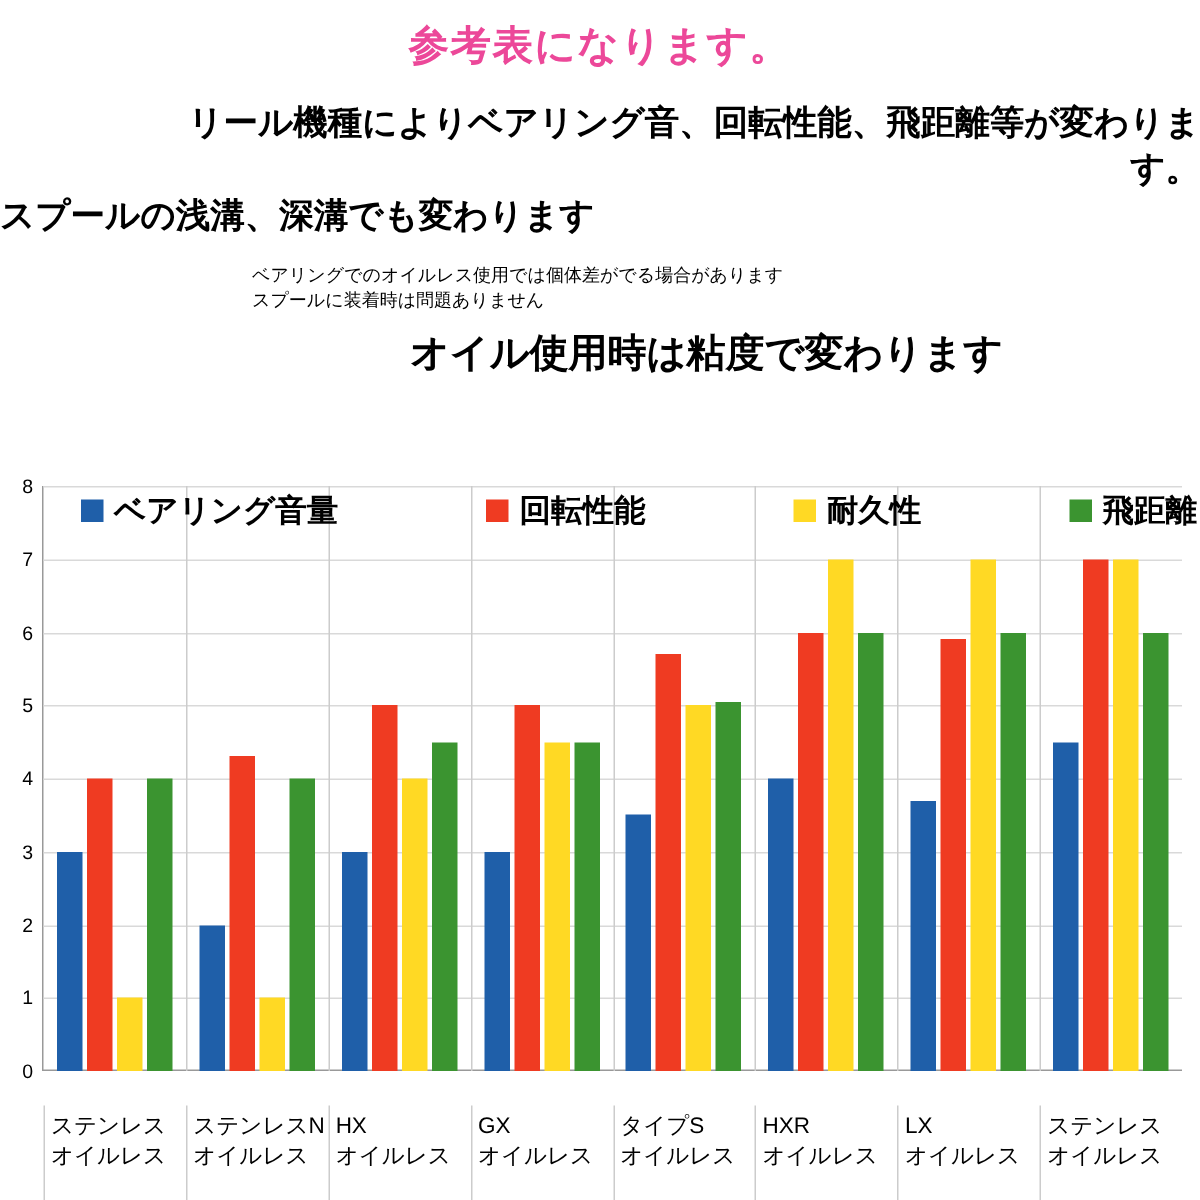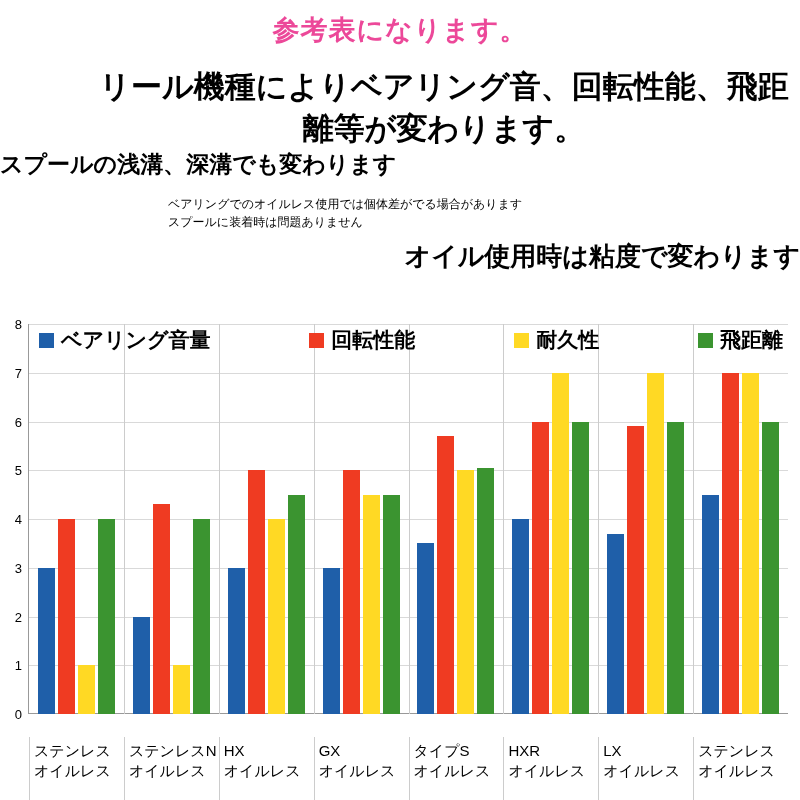--- a/index.html
+++ b/index.html
@@ -25,26 +25,26 @@
     text-align: center;
   }
   .h-line1 {
     font-size: 27px;
     font-weight: bold;
     color: #ec4899;
     letter-spacing: 1px;
     line-height: 1.25;
   }
   .h-line2 {
-    font-size: 31px;
+    font-size: 23px;
     font-weight: bold;
     color: #000;
     line-height: 1.35;
     margin-top: 18px;
-    text-align: center;
+    text-align: right;
     padding-left: 88px;
   }
   .h-line3 {
     font-size: 23px;
     font-weight: bold;
     color: #000;
     line-height: 1.35;
     text-align: left;
   }
   .note {
@@ -52,21 +52,21 @@
     color: #000;
     text-align: left;
     padding-left: 168px;
     line-height: 1.45;
     margin-top: 16px;
   }
   .h-line4 {
     font-size: 26px;
     font-weight: bold;
     color: #000;
-    text-align: right;
+    text-align: center;
     padding-left: 142px;
     margin-top: 10px;
     line-height: 1.2;
   }
 
   
   .chart-wrap {
     position: absolute;
     left: 0;
     top: 318px;
@@ -158,21 +158,21 @@
     left: 0;
     top: 0;
     bottom: 0;
     width: 1px;
     background: #cccccc;
   }
 
   
   .legend {
     position: absolute;
-    left: 39px;
+    left: 54px;
     top: 8px;
     width: 744px;
     display: flex;
     justify-content: space-between;
     align-items: center;
     z-index: 5;
   }
   .legend-item {
     display: flex;
     align-items: center;

